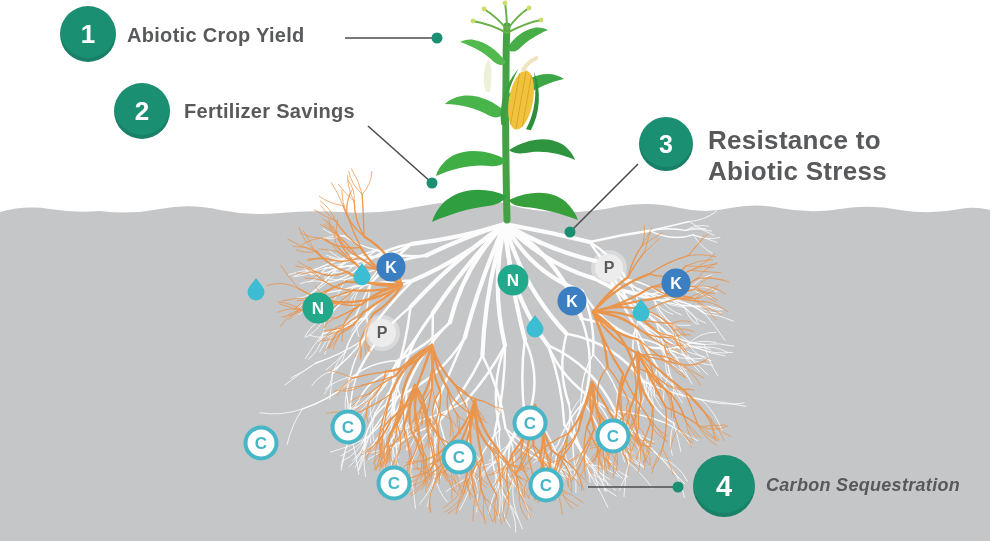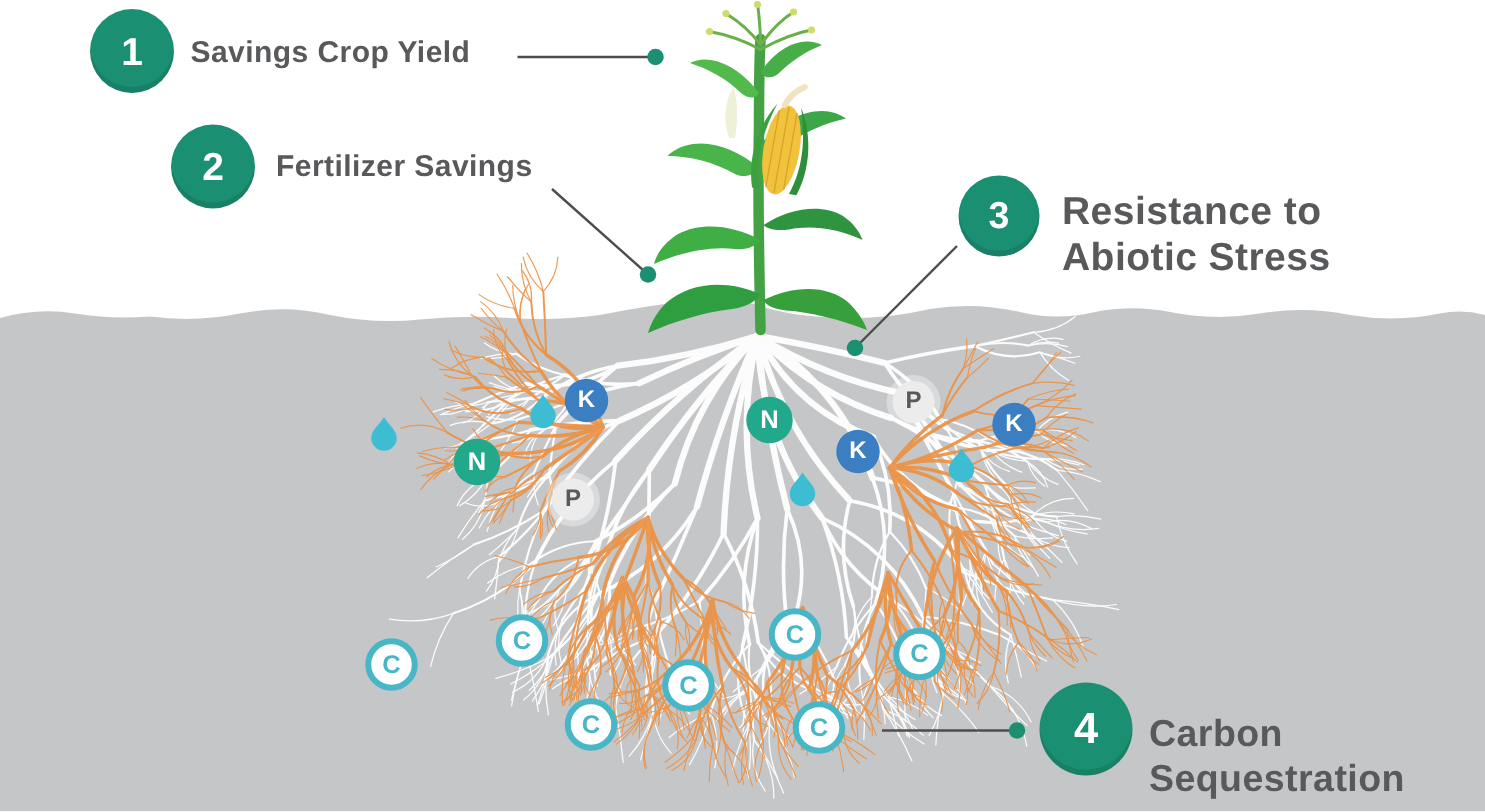--- a/index.html
+++ b/index.html
@@ -1240,24 +1240,24 @@
       <circle cx="570" cy="232" r="5.5"></circle>
       <circle cx="678" cy="487" r="5.5"></circle>
     </g>
   </svg>
 
   <div class="callout-circle" style="left:88px;top:34px;width:56px;height:56px;font-size:26px;">1</div>
   <div class="callout-circle" style="left:142px;top:111px;width:56px;height:56px;font-size:26px;">2</div>
   <div class="callout-circle" style="left:666px;top:144px;width:54px;height:54px;font-size:25px;">3</div>
   <div class="callout-circle" style="left:724px;top:486px;width:62px;height:62px;font-size:29px;">4</div>
 
-  <div class="callout-label" style="left:127px;top:24px;font-size:20px;">Savings Crop Yield</div>
+  <div class="callout-label" style="left:127px;top:24px;font-size:20px;">Abiotic Crop Yield</div>
   <div class="callout-label" style="left:184px;top:100px;font-size:20px;text-align:right;">Fertilizer Savings</div>
   <div class="callout-label" style="left:708px;top:125px;font-size:26px;width:225px;">Resistance to Abiotic Stress</div>
-  <div class="callout-label" style="left:766px;top:475px;font-size:25px;">Carbon Sequestration</div>
+  <div class="callout-label" style="left:766px;top:475px;font-size:18px;font-style:italic;">Carbon Sequestration</div>
 
   <div class="nutrient nut-k" style="left:391px;top:267px;">K</div>
   <div class="nutrient nut-k" style="left:572px;top:301px;">K</div>
   <div class="nutrient nut-k" style="left:676px;top:283px;">K</div>
 
   <div class="nutrient nut-n" style="left:318px;top:308px;">N</div>
   <div class="nutrient nut-n" style="left:513px;top:280px;">N</div>
 
   <div class="nutrient nut-p" style="left:382px;top:333px;">P</div>
   <div class="nutrient nut-p" style="left:609px;top:268px;">P</div>

